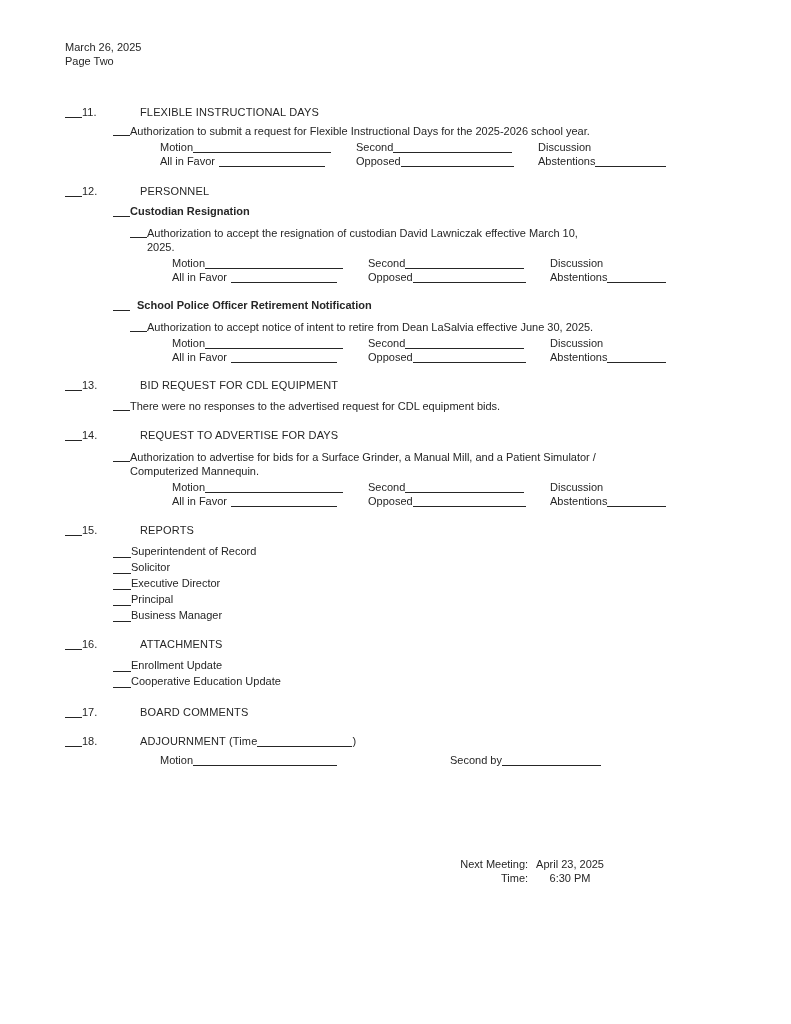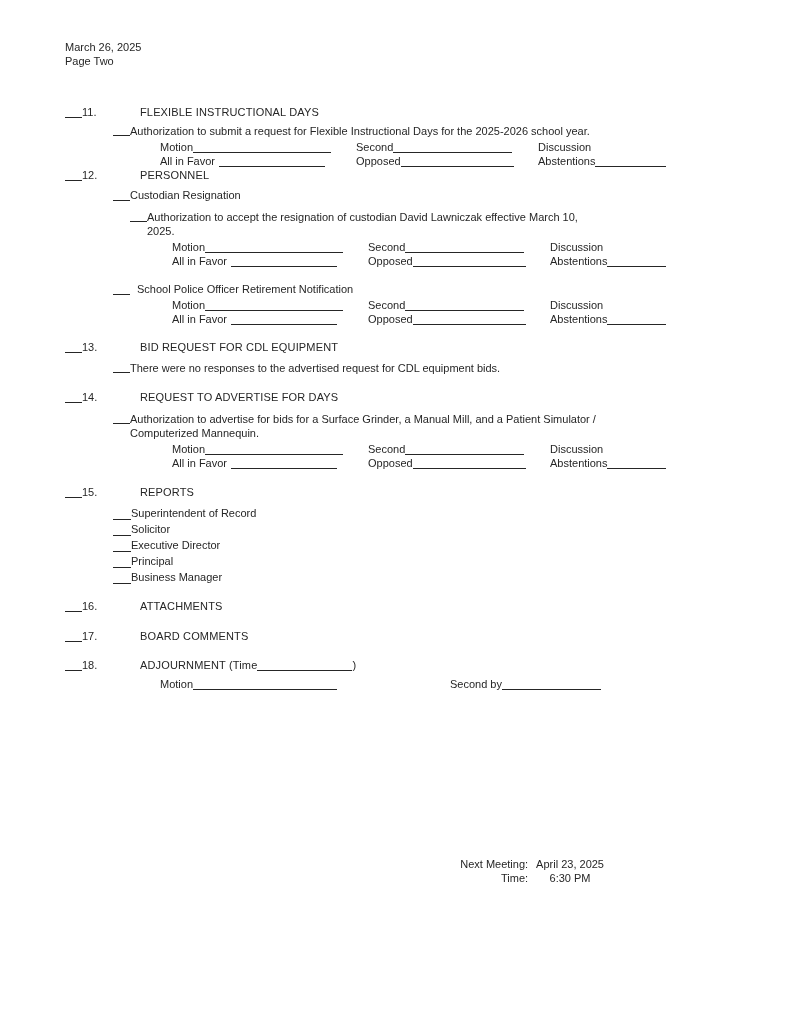--- a/index.html
+++ b/index.html
@@ -33,39 +33,39 @@
   .sec-num{display:inline-block;width:31px;}
   .sec-title{letter-spacing:.15px;padding-left:27px;}
 
   
   .auth-line{display:flex;margin-left:48px;line-height:14px;}
   .auth-line .blank{flex:none;}
   .auth-text{flex:1;max-width:585px;}
   .sub .auth-line{margin-left:65px;}
 
   
-  .sub-head{margin-left:48px;font-weight:normal;line-height:14px;}
+  .sub-head{margin-left:48px;font-weight:bold;line-height:14px;}
 
   
   .motion-block{margin-top:2px;}
   .m-row{position:relative;height:14px;line-height:14px;}
   .mcell{position:absolute;top:0;white-space:nowrap;}
   .mc1{left:0;}
   .mc2{left:196px;}
   .mc3{left:378px;}
   .indent1{margin-left:95px;}
   .indent2{margin-left:107px;}
 
   
   .list-item{display:flex;margin-left:48px;line-height:16px;text-align:center;}
   .list-item .blank{flex:none;margin-top:3px;}
 
   
   .s11{margin-top:37px;}
-  .s12{margin-top:0;}
+  .s12{margin-top:16px;}
   .s13{margin-top:14px;}
   .s14{margin-top:15px;}
   .s15{margin-top:15px;}
   .s16{margin-top:14px;}
   .s17{margin-top:16px;}
   .s18{margin-top:15px;}
   .mb5{margin-bottom:5px;}
   .mt6{margin-top:6px;}
   .mt7{margin-top:7px;justify-content:center;}
   .mt8{margin-top:8px;}
@@ -138,20 +138,24 @@
           <span class="mcell mc2"><span>Opposed</span><span class="blank b-opposed"></span></span>
           <span class="mcell mc3"><span>Abstentions</span><span class="blank b-abst"></span></span>
         </div>
       </div>
     </div>
 
     <div class="sub">
       <div class="sub-head mt14">
         <span class="blank b17 gap-r"></span><span>School Police Officer Retirement Notification</span>
       </div>
+      <div class="auth-line mt8">
+        <span class="blank b17"></span>
+          <span class="auth-text">Authorization to accept notice of intent to retire from Dean LaSalvia effective June 30, 2025.</span>
+      </div>
       <div class="motion-block indent2">
         <div class="m-row">
           <span class="mcell mc1"><span>Motion</span><span class="blank b-motion"></span></span>
           <span class="mcell mc2"><span>Second</span><span class="blank b-second"></span></span>
           <span class="mcell mc3"><span>Discussion</span></span>
         </div>
         <div class="m-row">
           <span class="mcell mc1"><span>All in Favor</span><span class="blank b-favor"></span></span>
           <span class="mcell mc2"><span>Opposed</span><span class="blank b-opposed"></span></span>
           <span class="mcell mc3"><span>Abstentions</span><span class="blank b-abst"></span></span>
@@ -216,20 +220,30 @@
       <div class="list-item">
           <span class="blank b18"></span>
           <span>Business Manager</span>
         </div>
     </div>
   </div>
 
   <div class="sec s16">
     <div class="sec-head">
       <span class="blank b17"></span><span class="sec-num">16.</span><span class="sec-title">ATTACHMENTS</span>
+    </div>
+    <div class="mt6">
+      <div class="list-item">
+          <span class="blank b18"></span>
+          <span>Enrollment Update</span>
+        </div>
+      <div class="list-item">
+          <span class="blank b18"></span>
+          <span>Cooperative Education Update</span>
+        </div>
     </div>
   </div>
 
   <div class="sec s17">
     <div class="sec-head">
       <span class="blank b17"></span><span class="sec-num">17.</span><span class="sec-title">BOARD COMMENTS</span>
     </div>
   </div>
 
   <div class="sec s18">

